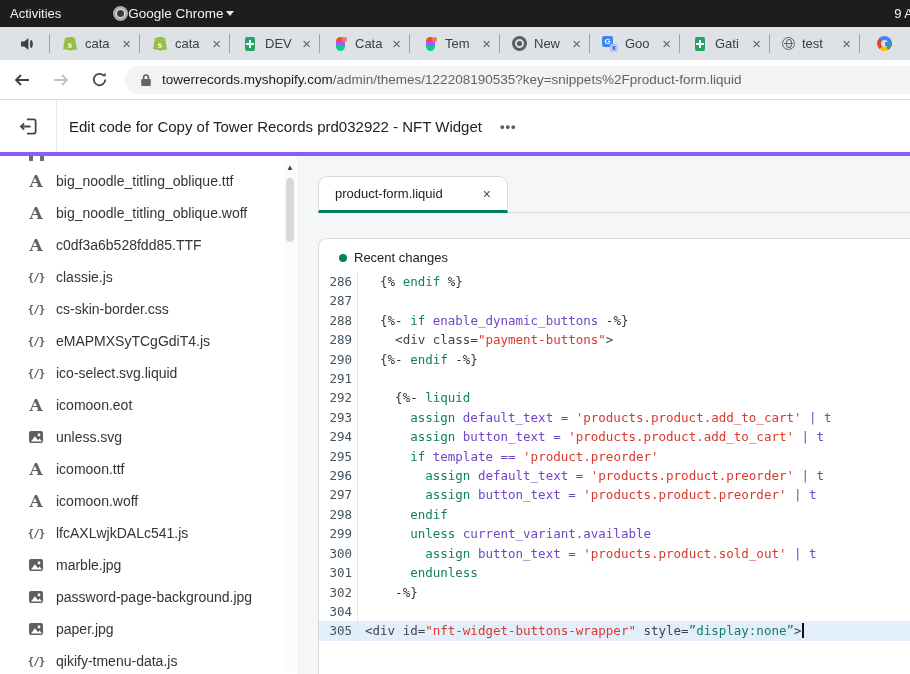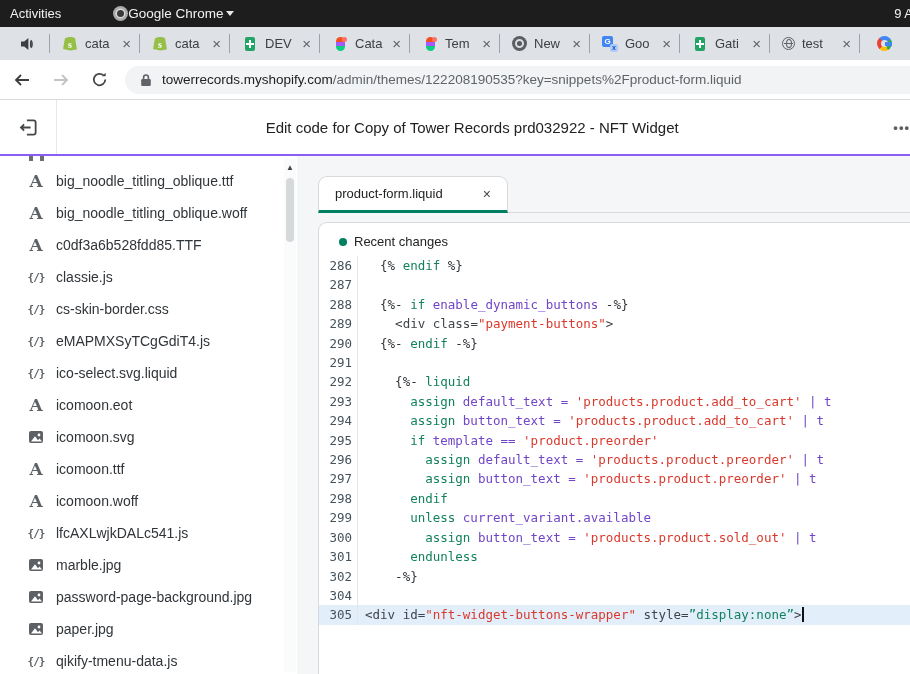--- a/index.html
+++ b/index.html
@@ -72,22 +72,22 @@
   .nav-back{margin-left:13px;}
   .nav-fwd{margin-left:21px;}
   .nav-reload{margin-left:21px;}
   .omnibox{flex:1;height:28px;background:#f1f3f4;border-radius:14px;margin-left:17px;margin-right:-14px;
            display:flex;align-items:center;gap:10px;padding-left:15px;overflow:hidden;}
   .url{font-size:13.5px;white-space:nowrap;overflow:hidden;}
   .url-domain{color:#202124;}
   .url-path{color:#5f6368;}
 
   
-  .sp-header{height:56px;background:#fff;border-bottom:2px solid #8b5cf6;display:flex;
-             align-items:center;box-sizing:border-box;justify-content:space-between;}
+  .sp-header{height:56px;background:#fff;border-bottom:4px solid #8b5cf6;display:flex;
+             align-items:center;box-sizing:border-box;}
   .exit-btn{width:57px;height:100%;display:flex;align-items:center;justify-content:center;
             border-right:1px solid #e6e8ea;box-sizing:border-box;}
   .sp-title{margin-left:12px;font-size:15px;color:#202223;}
   .more-btn{margin-left:18px;color:#5c5f62;font-size:13px;font-weight:bold;letter-spacing:1px;}
 
   
   .content{position:relative;height:518px;background:#f5f6f7;display:flex;overflow:hidden;}
   .sidebar{width:297px;flex:none;background:#fff;position:relative;overflow:hidden;}
   .frag{position:absolute;top:0;left:29px;width:4px;height:5px;background:#6a6e73;
         box-shadow:11px 0 0 #6a6e73;}
@@ -104,21 +104,21 @@
 
   
   .main{flex:1;display:flex;flex-direction:column;margin-left:21px;min-width:0;}
   .tabbar{height:57px;position:relative;border-bottom:1px solid #d7dadc;box-sizing:border-box;}
   .ed-tab{position:absolute;left:0;bottom:-1px;width:190px;height:37px;box-sizing:border-box;
           background:#fff;border:1px solid #d7dadc;border-bottom:3px solid #008060;
           border-radius:9px 9px 0 0;display:flex;align-items:center;justify-content:space-between;
           padding:0 16px;}
   .ed-tab-title{font-size:13px;color:#202223;}
   .ed-tab-close{color:#42474d;font-size:14px;}
-  .panel{margin-top:9px;flex:1;background:#fff;border:1px solid #d7dadc;border-right:none;
+  .panel{margin-top:25px;flex:1;background:#fff;border:1px solid #d7dadc;border-right:none;
          border-bottom:none;border-radius:9px 0 0 0;overflow:hidden;display:flex;
          flex-direction:column;min-height:0;}
   .recent{padding:11px 0 0 20px;}
   .rc-row{display:flex;align-items:center;gap:7px;}
   .rc-dot{width:8px;height:8px;border-radius:50%;background:#008060;flex:none;}
   .rc-label{font-size:13px;color:#202223;}
   .ver-row{margin:7px 0 0 14px;display:flex;align-items:center;gap:7px;}
   .ver-label{font-size:12px;color:#202223;}
   .ver-caret{width:0;height:0;border-left:4px solid transparent;border-right:4px solid transparent;
              border-top:5px solid #5c5f62;}
@@ -290,21 +290,21 @@
             <span class="fname">icomoon.eot</span>
           </li>
           <li class="file">
             <span class="fi fi-image">
               <svg width="16" height="16" viewBox="0 0 16 16">
                 <rect x="1" y="2" width="14" height="12" rx="2" fill="#5d6166"></rect>
                 <circle cx="11" cy="6" r="1.4" fill="#fff"></circle>
                 <path d="M3 12.5l4-5.2 3 4 1.6-1.9 2.4 3.1z" fill="#fff"></path>
               </svg>
             </span>
-            <span class="fname">icomoon.svg</span>
+            <span class="fname">unless.svg</span>
           </li>
           <li class="file">
             <span class="fi fi-font">A</span>
             <span class="fname">icomoon.ttf</span>
           </li>
           <li class="file">
             <span class="fi fi-font">A</span>
             <span class="fname">icomoon.woff</span>
           </li>
           <li class="file">

